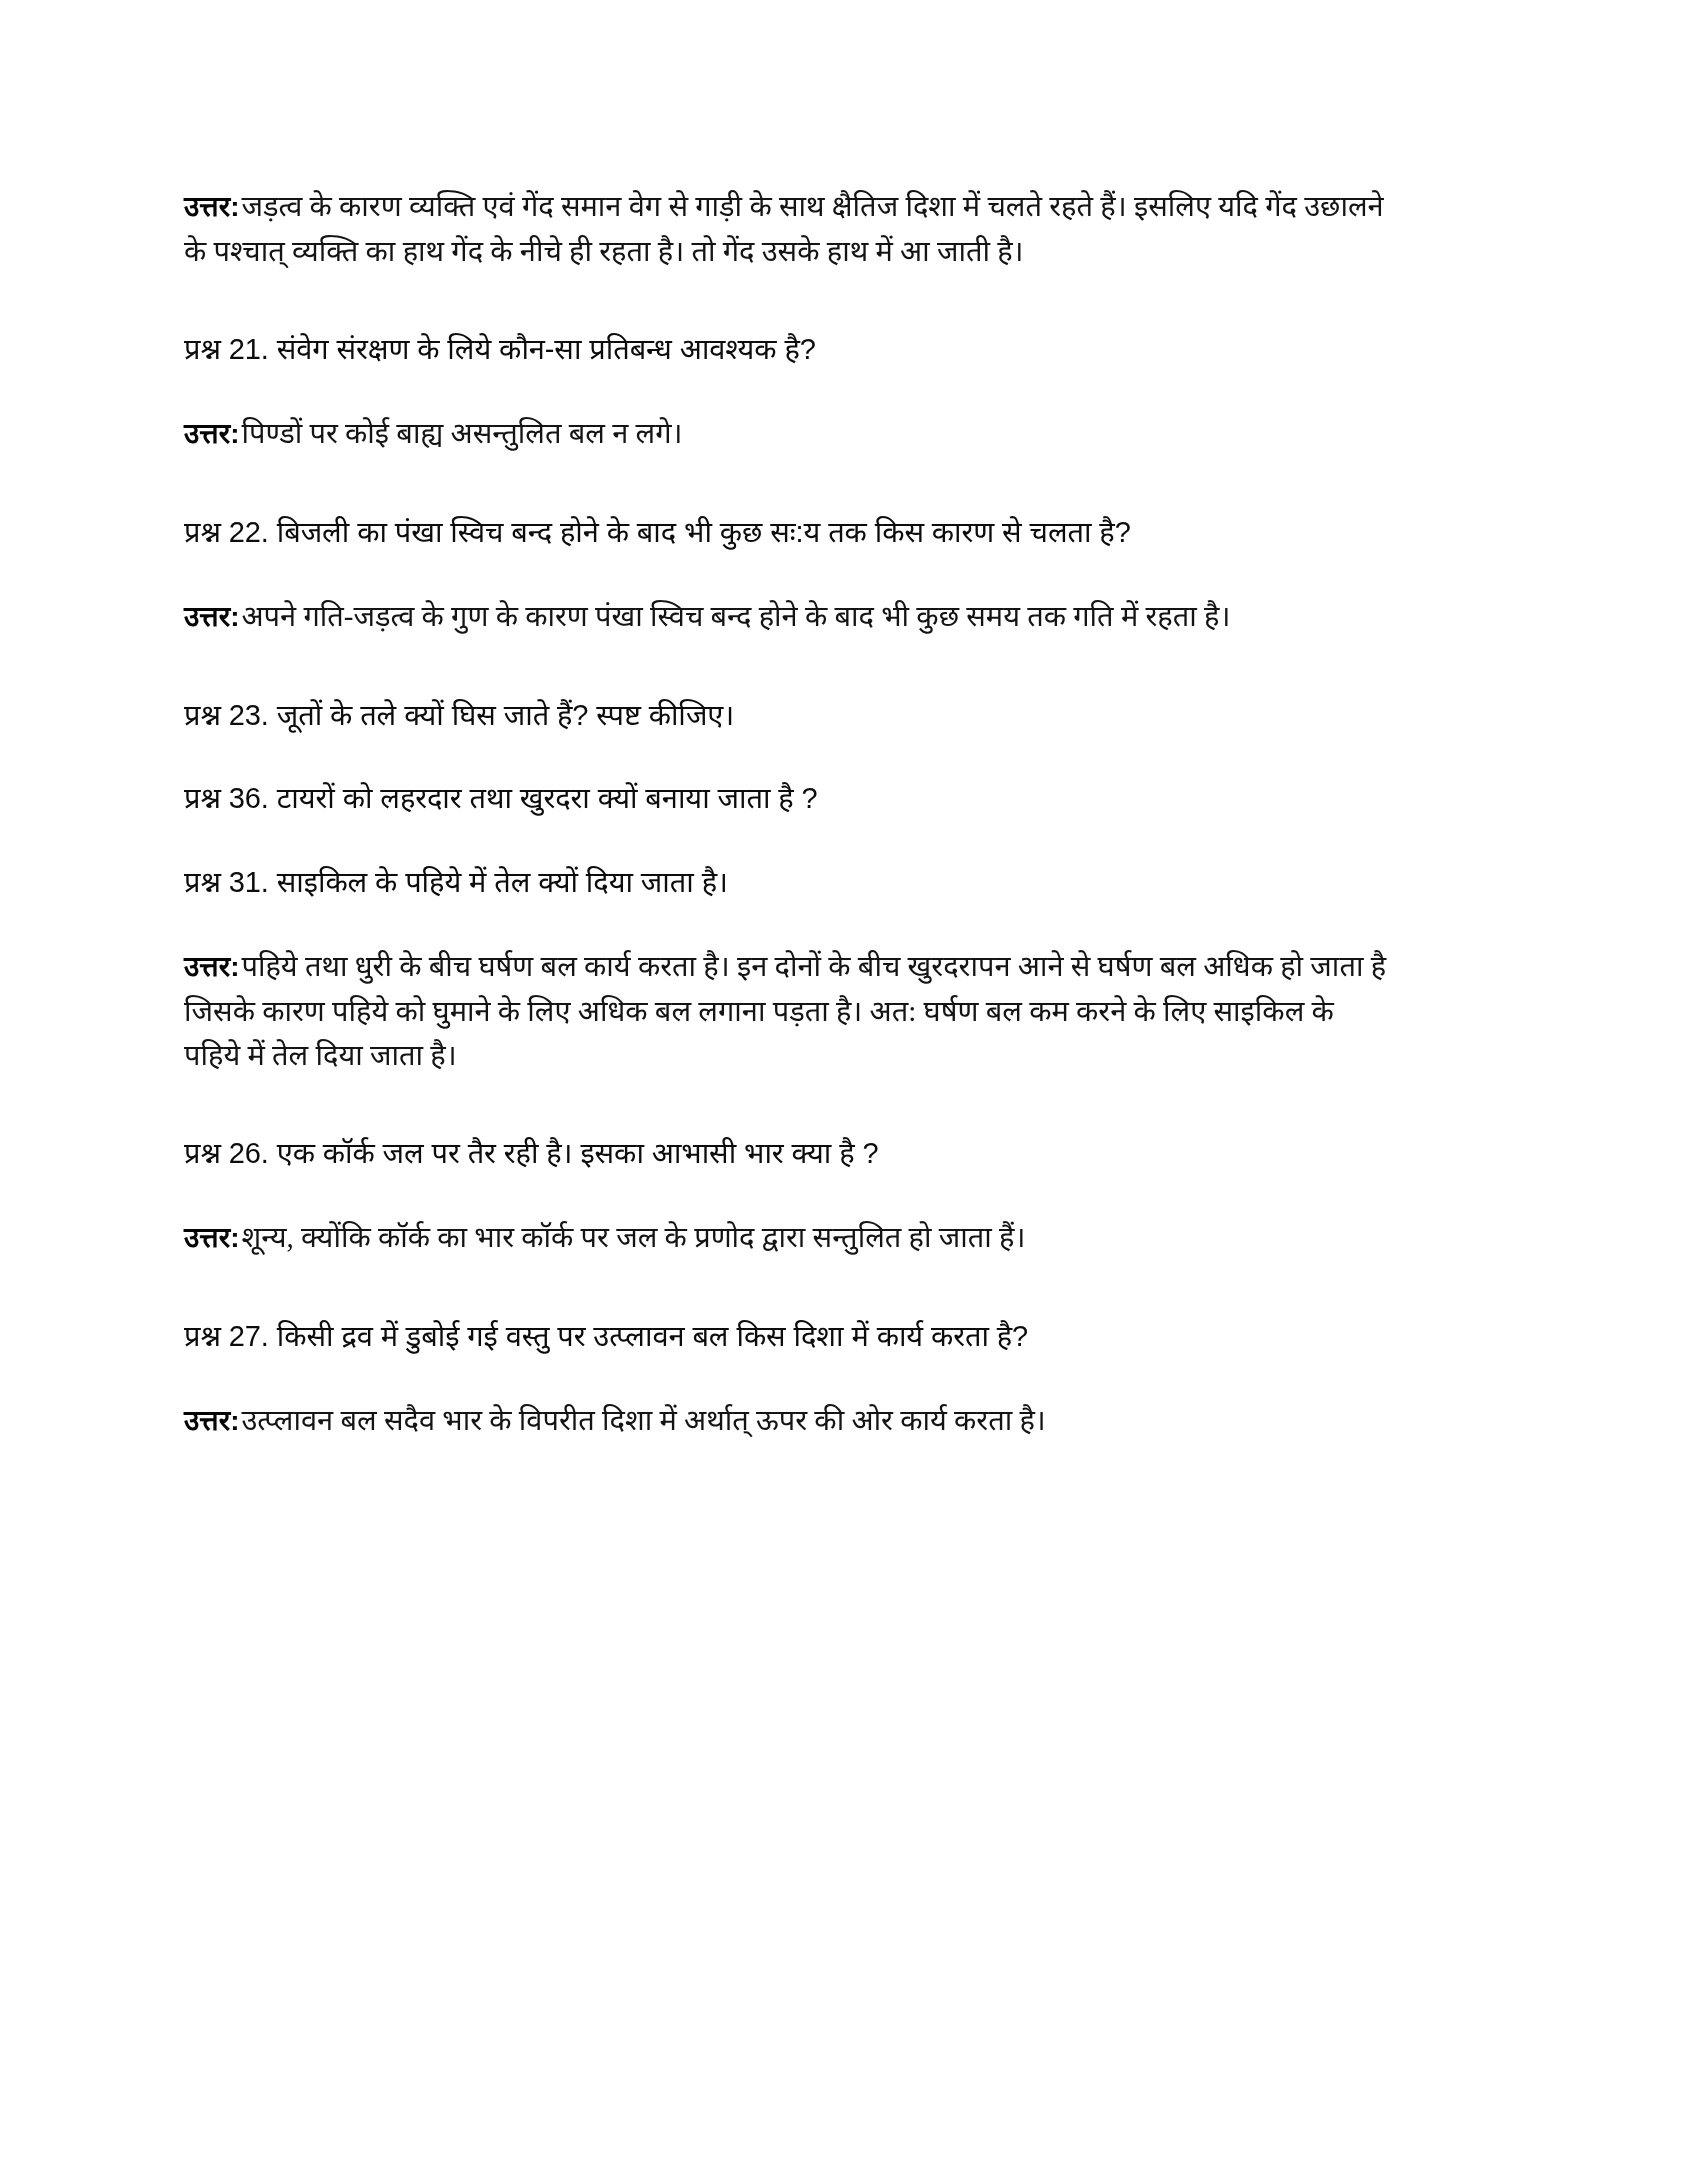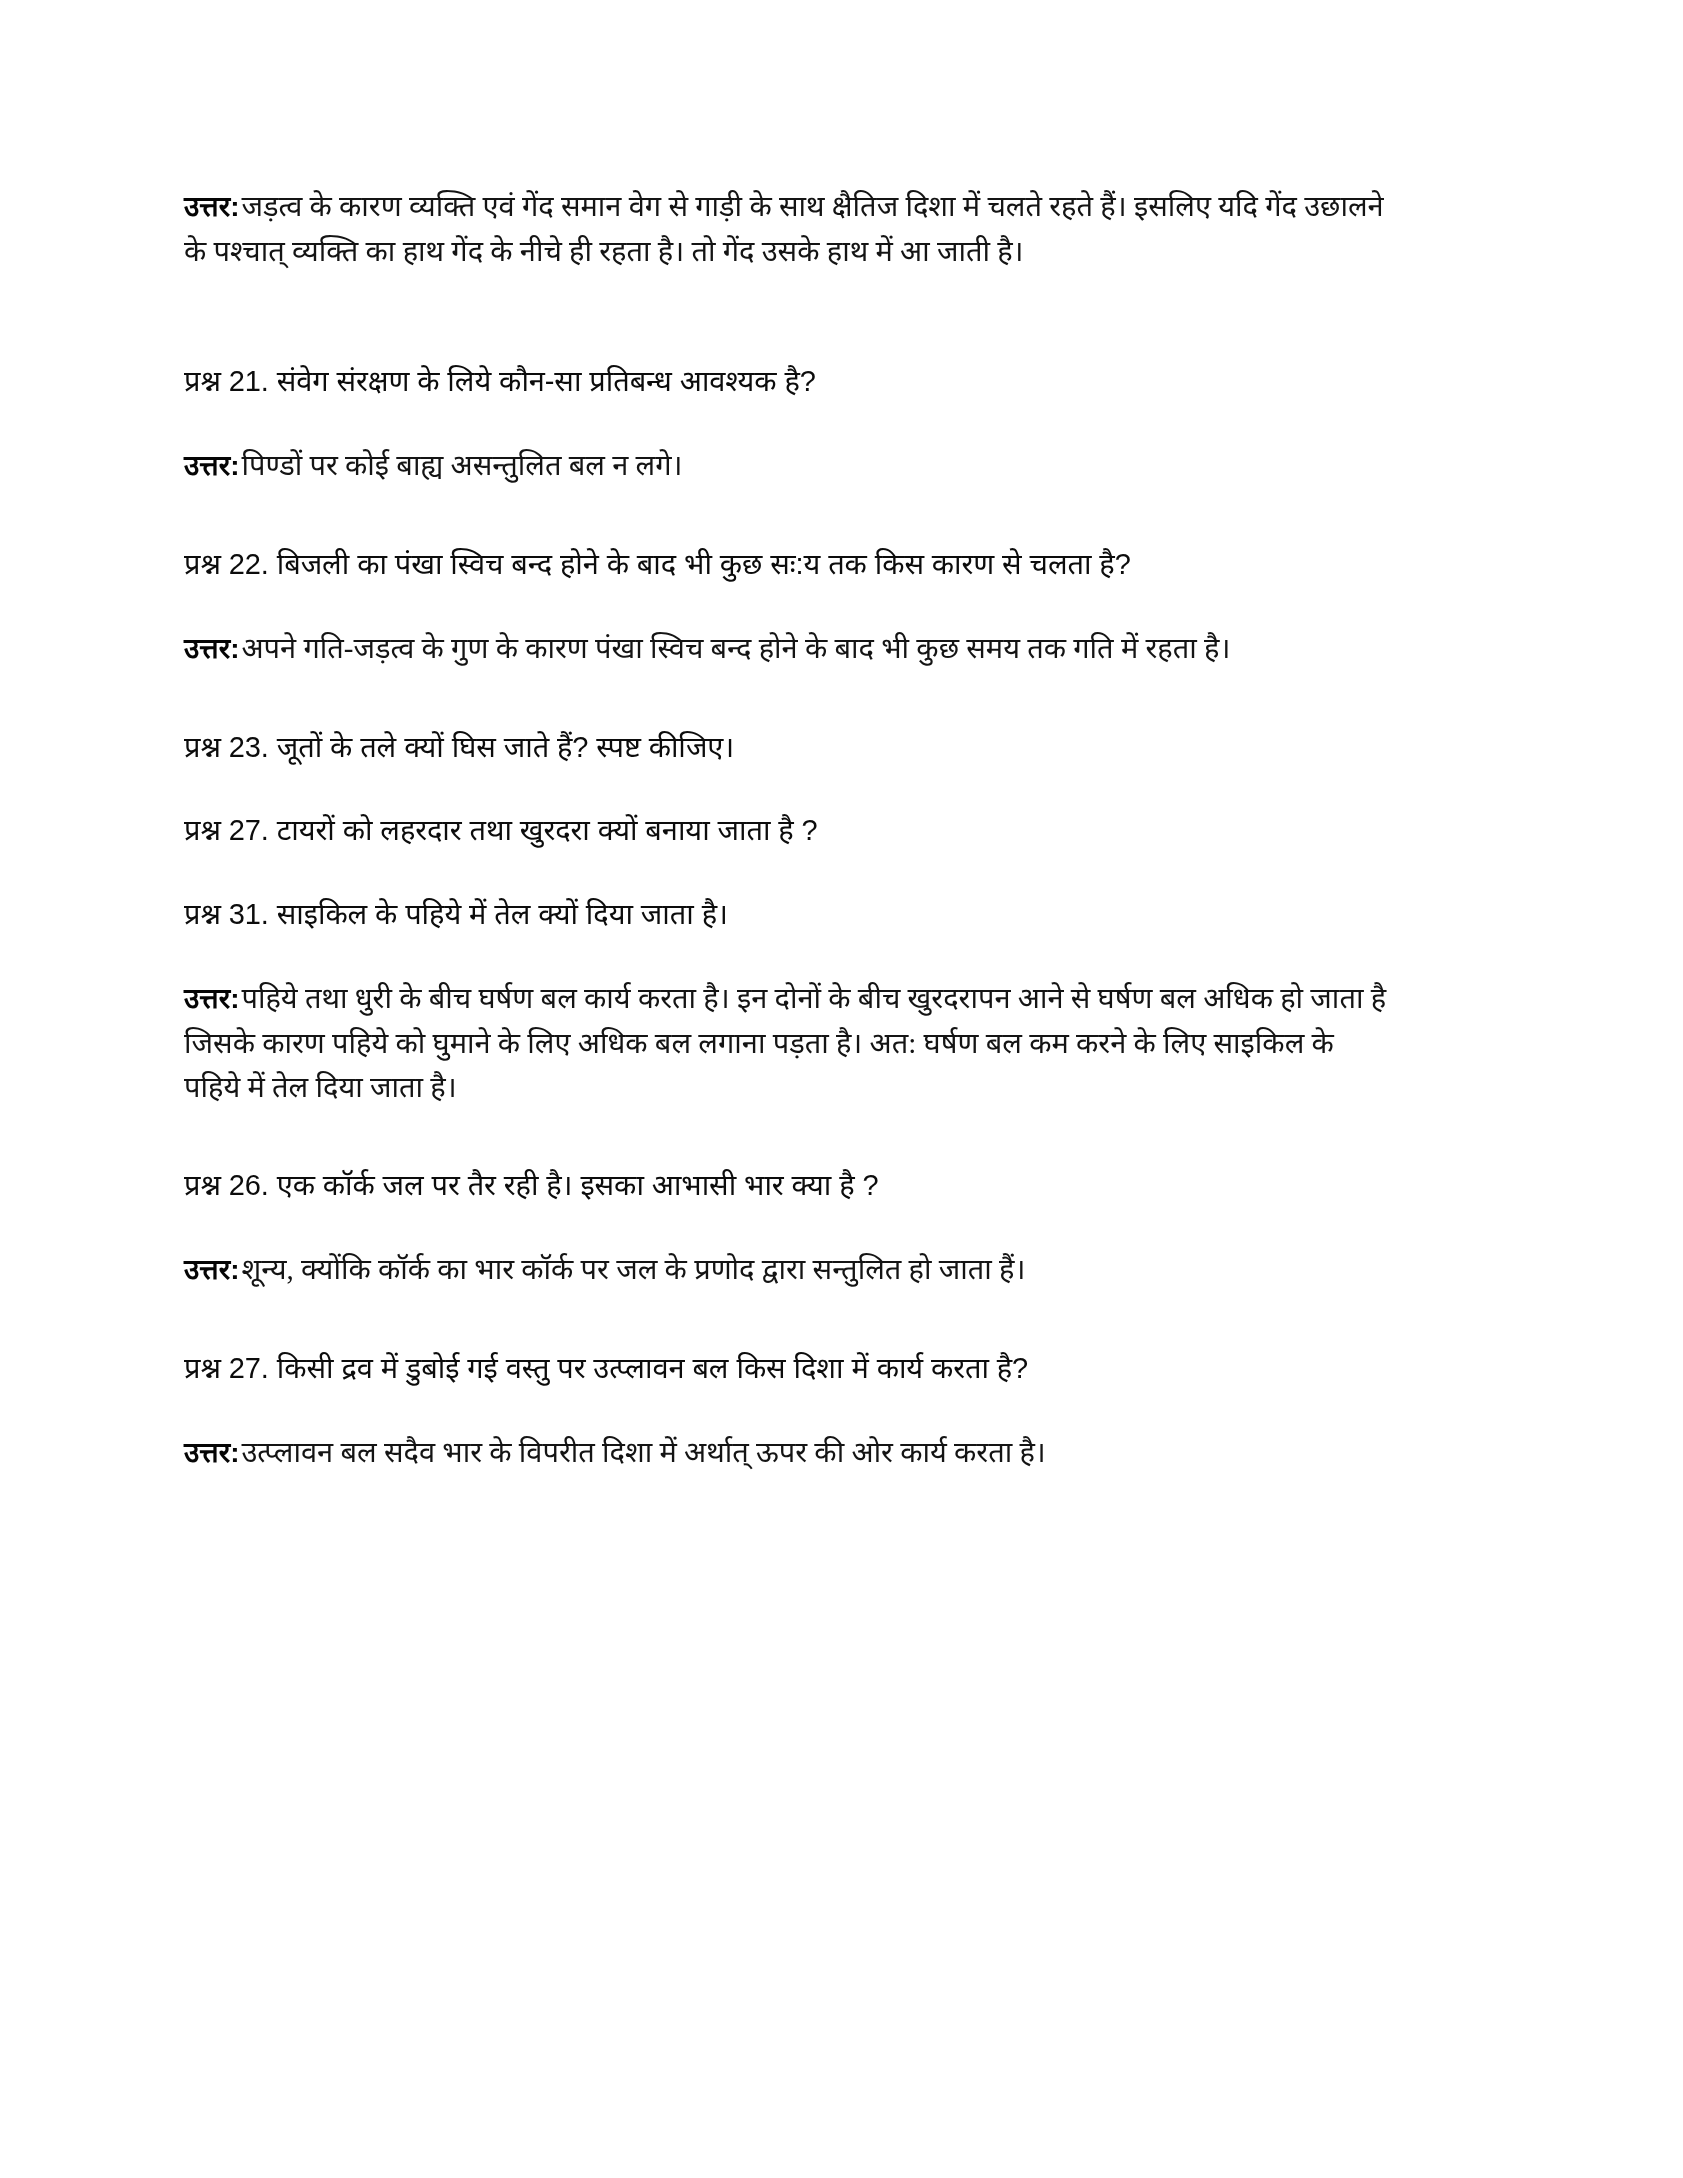--- a/index.html
+++ b/index.html
@@ -56,21 +56,21 @@
     color: #050505;
     padding-right: 2px;
   }
   .answer-text {
     font-family: "Liberation Serif", "DejaVu Serif", serif;
   }
 
   
   .lead-answer {
     margin-top: 0;
-    margin-bottom: 87px;
+    margin-bottom: 55px;
   }
   .gap-lg { margin-bottom: 55px; }
 </style>
 </head>
 <body>
 
 <div class="page">
   <div class="doc-body">
 
     <p class="answer lead-answer">
@@ -82,21 +82,21 @@
       <span class="answer-label">उत्तर:</span><span class="answer-text">पिण्डों पर कोई बाह्य असन्तुलित बल न लगे।</span>
     </p>
 
     <h2 class="question">प्रश्न 22. बिजली का पंखा स्विच बन्द होने के बाद भी कुछ सः:य तक किस कारण से चलता है?</h2>
     <p class="answer gap-lg">
       <span class="answer-label">उत्तर:</span><span class="answer-text">अपने गति-जड़त्व के गुण के कारण पंखा स्विच बन्द होने के बाद भी कुछ समय तक गति में रहता है।</span>
     </p>
 
     <h2 class="question">प्रश्न 23. जूतों के तले क्यों घिस जाते हैं? स्पष्ट कीजिए।</h2>
 
-    <h2 class="question">प्रश्न 27. टायरों को लहरदार तथा खुरदरा क्यों बनाया जाता है ?</h2>
+    <h2 class="question">प्रश्न 36. टायरों को लहरदार तथा खुरदरा क्यों बनाया जाता है ?</h2>
 
     <h2 class="question">प्रश्न 31. साइकिल के पहिये में तेल क्यों दिया जाता है।</h2>
     <p class="answer gap-lg">
       <span class="answer-label">उत्तर:</span><span class="answer-text">पहिये तथा धुरी के बीच घर्षण बल कार्य करता है। इन दोनों के बीच खुरदरापन आने से घर्षण बल अधिक हो जाता है जिसके कारण पहिये को घुमाने के लिए अधिक बल लगाना पड़ता है। अत: घर्षण बल कम करने के लिए साइकिल के पहिये में तेल दिया जाता है।</span>
     </p>
 
     <h2 class="question">प्रश्न 26. एक कॉर्क जल पर तैर रही है। इसका आभासी भार क्या है ?</h2>
     <p class="answer gap-lg">
       <span class="answer-label">उत्तर:</span><span class="answer-text">शून्य, क्योंकि कॉर्क का भार कॉर्क पर जल के प्रणोद द्वारा सन्तुलित हो जाता हैं।</span>
     </p>

